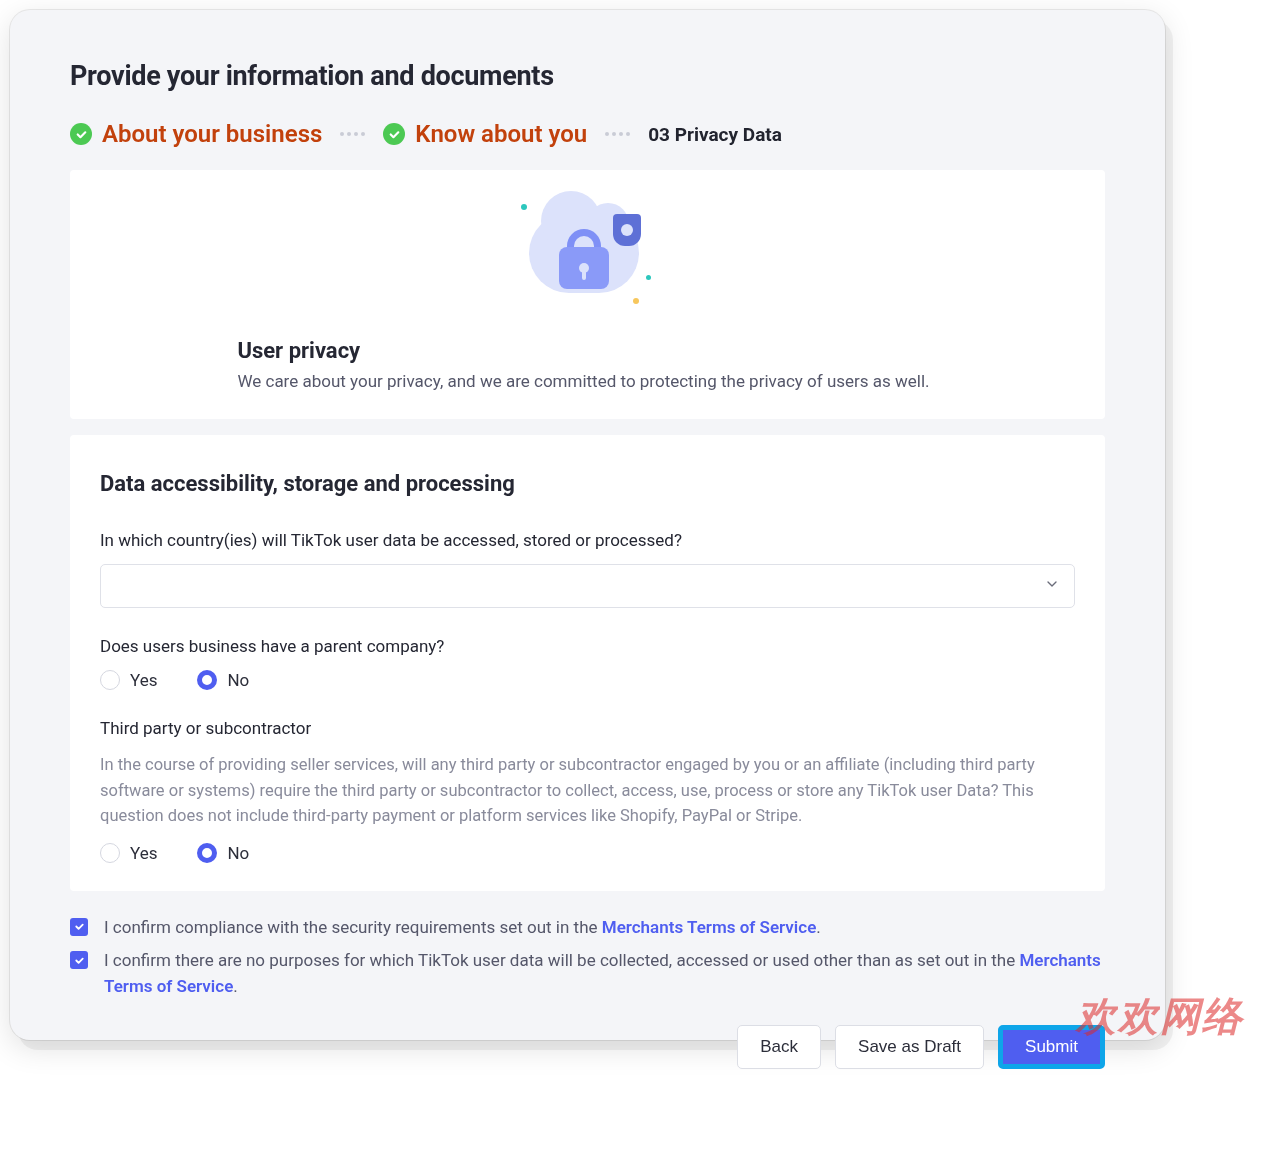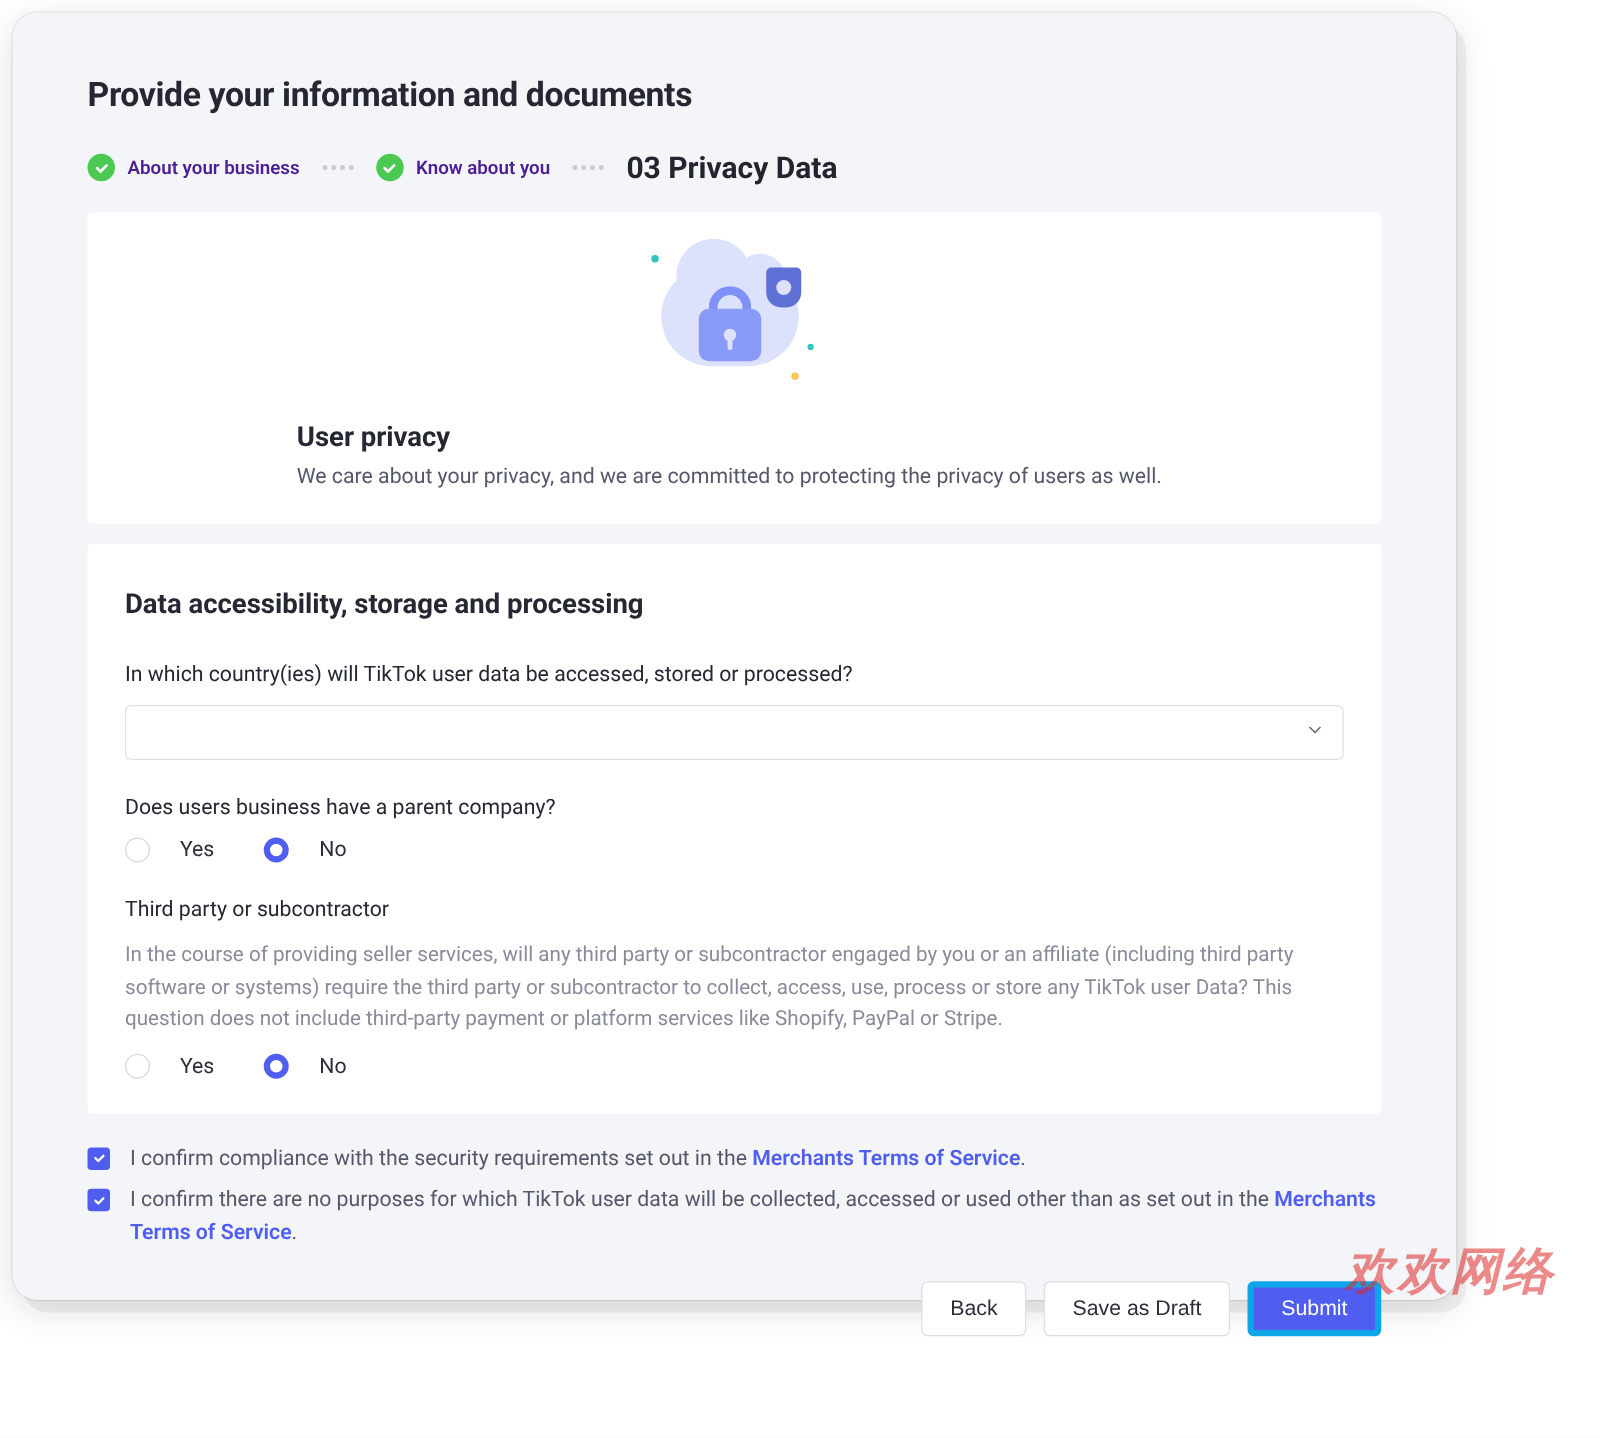--- a/index.html
+++ b/index.html
@@ -46,37 +46,37 @@
     width: 22px;
     height: 22px;
     border-radius: 50%;
     background: #4cc953;
     display: flex;
     align-items: center;
     justify-content: center;
   }
   .step-check svg { width: 13px; height: 13px; }
   .step-label {
-    font-size: 15px;
+    font-size: 24px;
     font-weight: 600;
-    color: #4c1d95;
+    color: #c2410c;
   }
   .step-dots {
     display: flex;
     gap: 3px;
     margin: 0 6px;
   }
   .step-dots span {
     width: 4px;
     height: 4px;
     border-radius: 50%;
     background: #c9ccd6;
   }
   .step-current {
-    font-size: 24px;
+    font-size: 19px;
     font-weight: 700;
     color: #22242f;
   }
   .card {
     background: #ffffff;
     border-radius: 4px;
     margin-bottom: 16px;
     flex-direction: column;
   }
   .privacy-card {
@@ -250,21 +250,21 @@
     transform: translateY(-50%);
   }
   .chevron svg { width:16px; height:16px; }
   .radios {
     display: flex;
     gap: 40px;
   }
   .radio {
     display: flex;
     align-items: flex-start;
-    gap: 24px;
+    gap: 10px;
     cursor: pointer;
   }
   .radio-circle {
     width: 20px;
     height: 20px;
     border-radius: 50%;
     border: 1.5px solid #d5d7e0;
     display:flex; align-items:center; justify-content:center;
   }
   .radio.checked .radio-circle {

